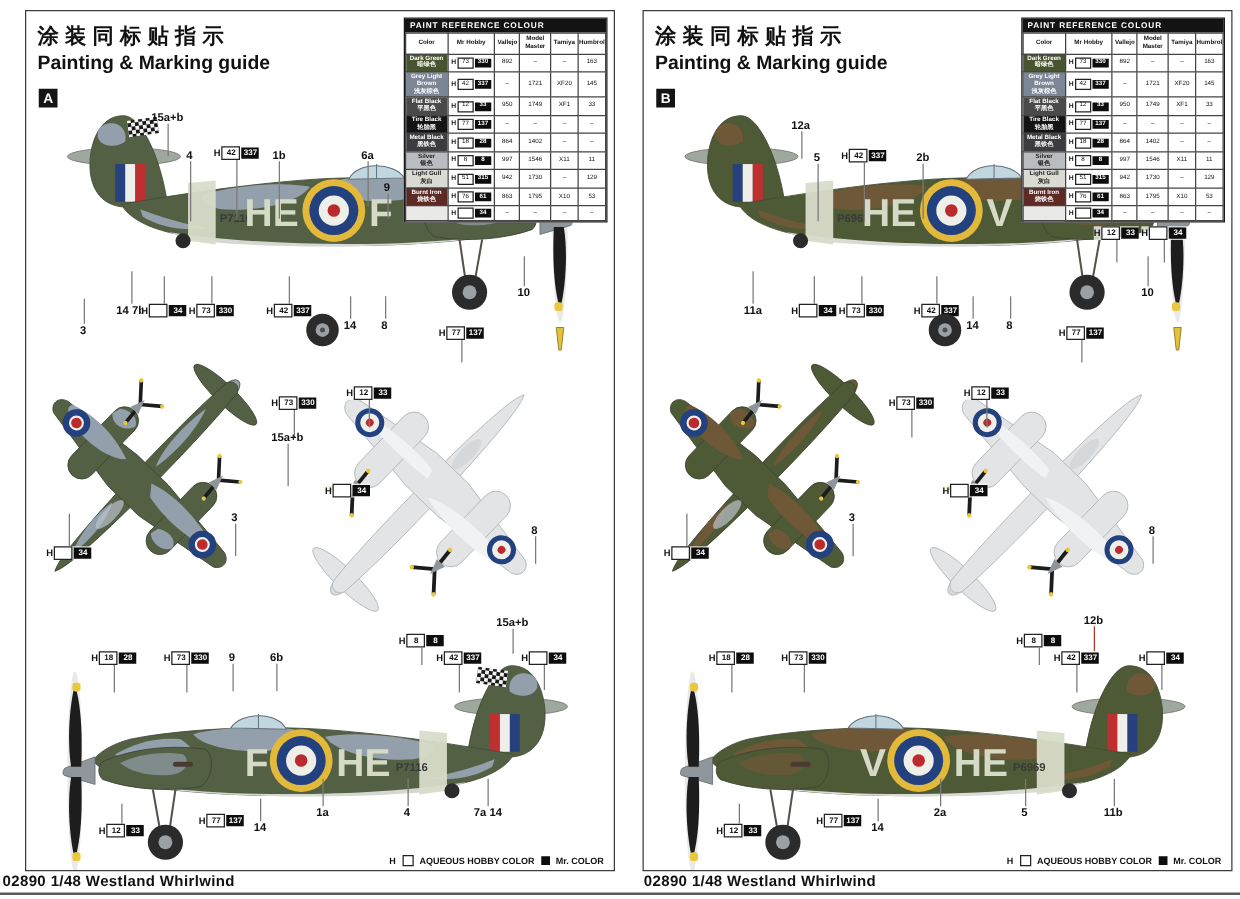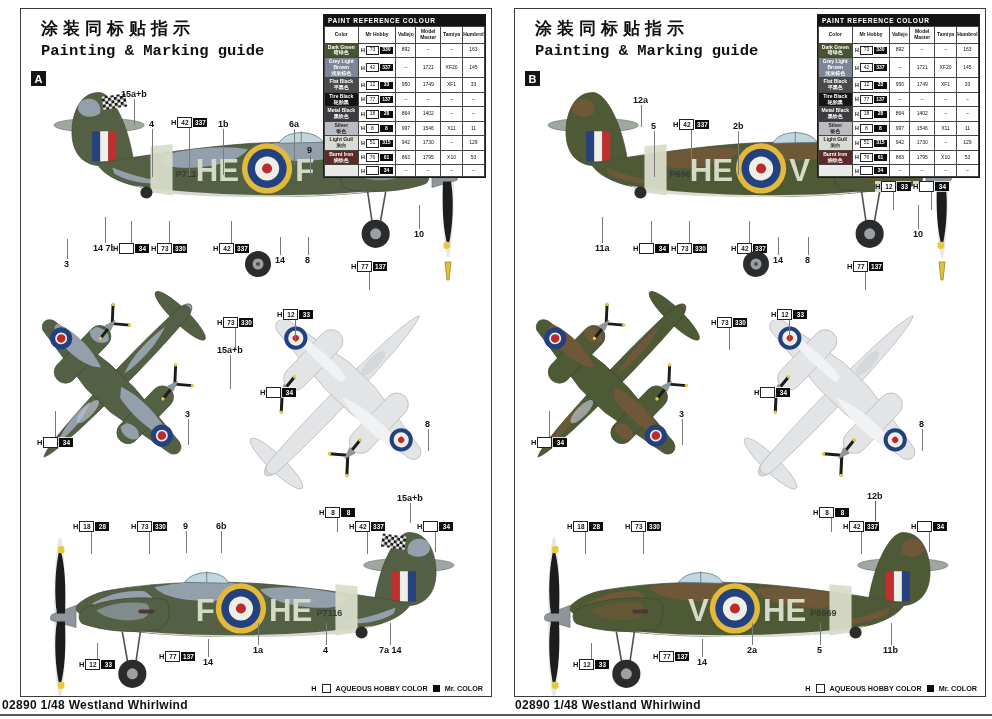--- a/index.html
+++ b/index.html
@@ -1,20 +1,20 @@
 <!DOCTYPE html>
 <html><head>
 <meta charset="utf-8">
 <style>
   html,body{margin:0;padding:0;background:#fff;}
   body{width:992px;height:719px;position:relative;font-family:"Liberation Sans",sans-serif;color:#111;}
   .panel{position:absolute;top:8px;width:470px;height:687px;border:1.5px solid #3c3c3c;background:#fff;overflow:hidden;}
   #panelA{left:20px;}
   #panelB{left:514px;}
-  .titles{position:absolute;left:20px;top:8px;z-index:5;font-family:Liberation Mono, monospace;}
+  .titles{position:absolute;left:9px;top:8px;z-index:5;}
   .title-cn{font-size:17px;font-weight:bold;letter-spacing:5px;}
   .title-en{font-size:15.5px;font-weight:bold;margin-top:2px;}
   .badge{position:absolute;left:10px;top:62px;width:15px;height:15px;background:#141414;color:#fff;
          font-weight:bold;font-size:11px;display:flex;align-items:center;justify-content:center;z-index:6;}
   
   .ptable{position:absolute;right:5px;top:5px;width:161px;border:1px solid #1a1a1a;background:#fff;z-index:8;}
   .pt-title{background:#131313;color:#fff;font-size:6.6px;font-weight:bold;letter-spacing:.7px;padding:2px 4px;}
   .pt-grid{width:100%;border-collapse:collapse;}
   .pt-grid th,.pt-grid td{border:0.5px solid #444;font-size:5px;text-align:center;padding:1px 0;line-height:1.15;}
   .pt-grid th{font-weight:bold;padding:2px 0;}

